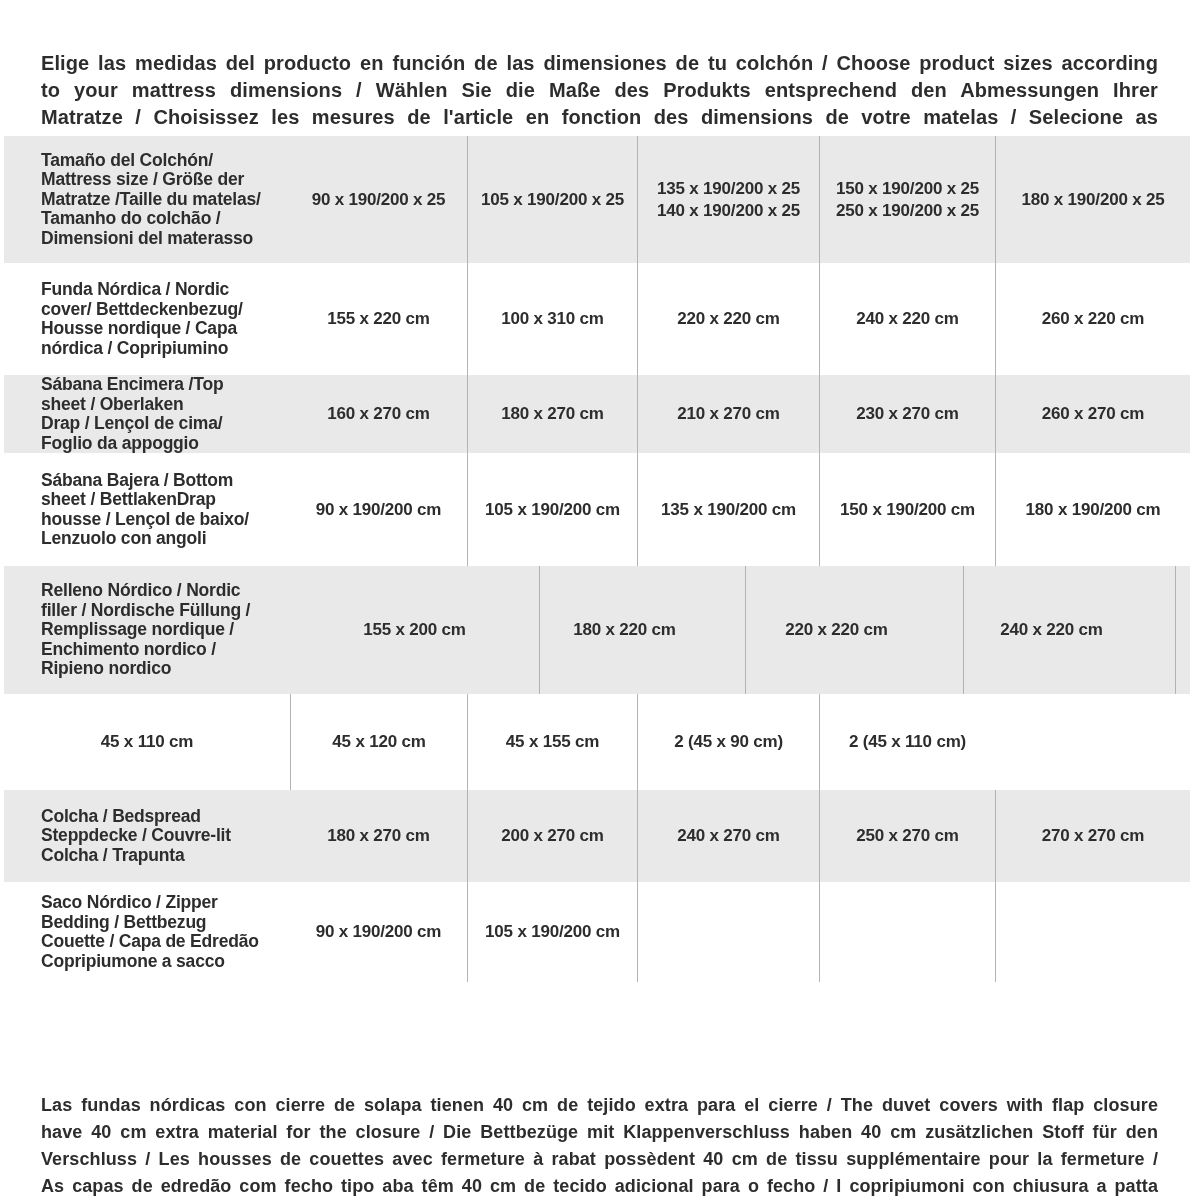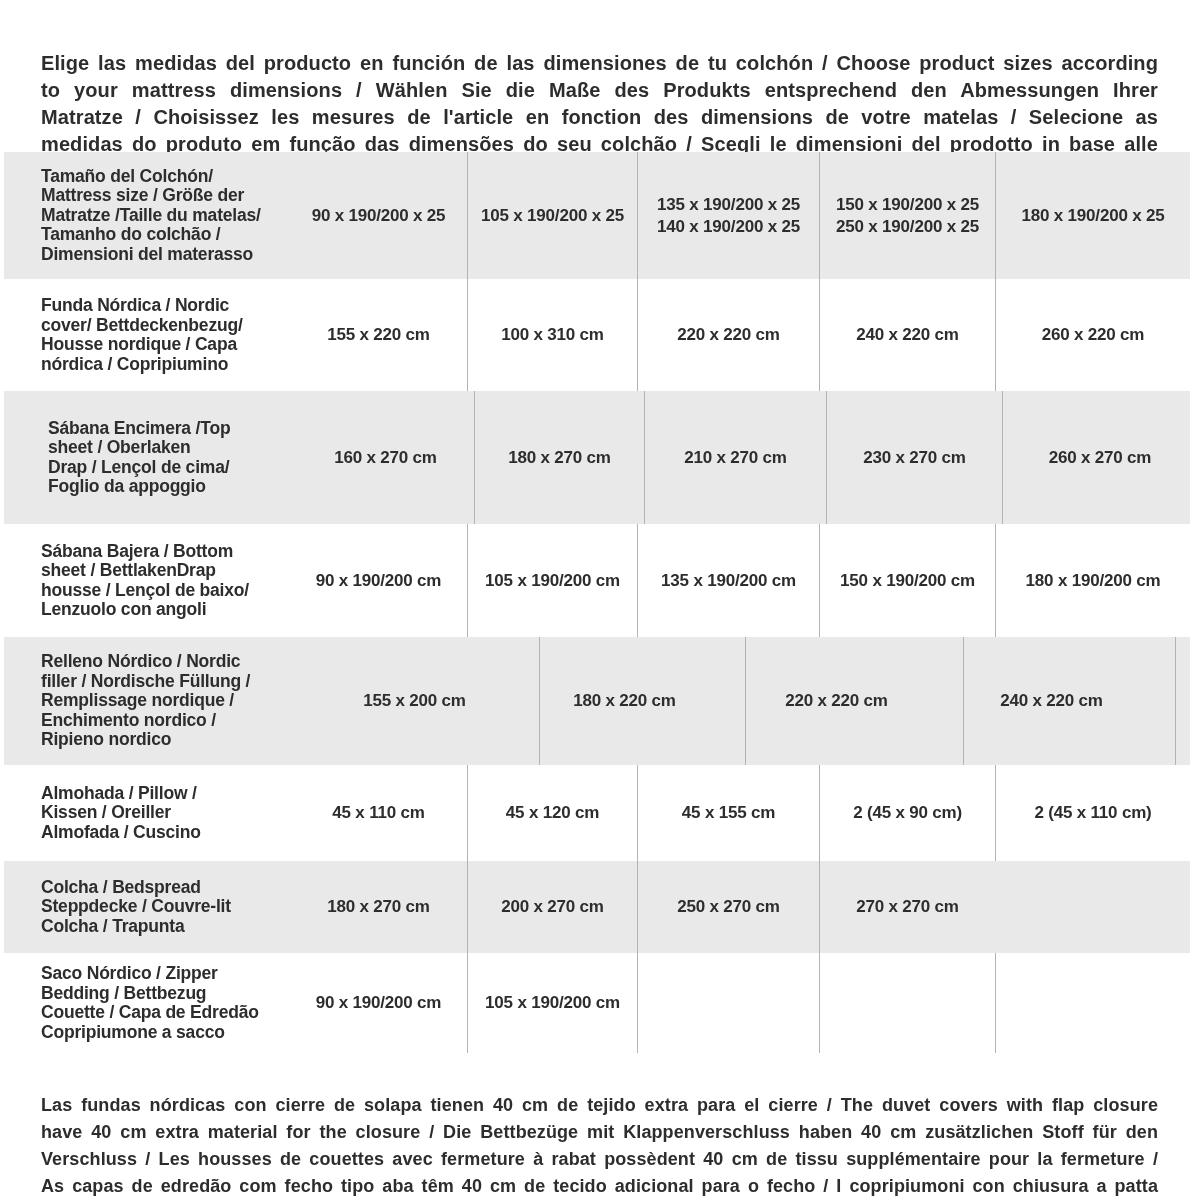--- a/index.html
+++ b/index.html
@@ -24,31 +24,31 @@
     font-weight: bold;
     line-height: 27px;
     text-align: justify;
     letter-spacing: 0.1px;
     word-spacing: 2px;
   }
 
   .size-table {
     position: absolute;
     left: 4px;
-    top: 152px;
+    top: 136px;
     width: 1186px;
   }
   .t-row {
     display: grid;
     grid-template-columns: 286px 177px 170px 182px 176px 195px;
   }
   .t-row.alt { background: #e9e9e9; }
   .t-row.r1 { height: 127px; }
   .t-row.r2 { height: 112px; }
-  .t-row.r3 { height: 133px; padding-left: 7px; }
+  .t-row.r3 { height: 78px; }
   .t-row.r4 { height: 113px; }
   .t-row.r5 { height: 128px; gap: 36px; }
   .t-row.r6 { height: 96px;  }
   .t-row.r7 { height: 92px; }
   .t-row.r8 { height: 100px; }
 
   .cell {
     display: flex;
     align-items: center;
     justify-content: center;
@@ -148,36 +148,34 @@
 Enchimento nordico /
 Ripieno nordico</div>
       <div class="cell">155 x 200 cm</div>
       <div class="cell divided">180 x 220 cm</div>
       <div class="cell divided">220 x 220 cm</div>
       <div class="cell divided">240 x 220 cm</div>
       <div class="cell divided">260 x 220 cm</div>
     </div>
 
     <div class="t-row r6">
-      <div class="cell label">Almohada  / Pillow /
-Kissen / Oreiller
-Almofada / Cuscino</div>
       <div class="cell">45 x 110 cm</div>
       <div class="cell divided">45 x 120 cm</div>
       <div class="cell divided">45 x 155 cm</div>
       <div class="cell divided">2 (45 x 90 cm)</div>
       <div class="cell divided">2 (45 x 110 cm)</div>
     </div>
 
     <div class="t-row alt r7">
       <div class="cell label">Colcha / Bedspread
 Steppdecke / Couvre-lit
 Colcha / Trapunta</div>
       <div class="cell">180 x 270 cm</div>
       <div class="cell divided">200 x 270 cm</div>
+      <div class="cell divided">240 x 270 cm</div>
       <div class="cell divided">250 x 270 cm</div>
       <div class="cell divided">270 x 270 cm</div>
     </div>
 
     <div class="t-row r8">
       <div class="cell label">Saco Nórdico / Zipper
 Bedding / Bettbezug
 Couette  / Capa de Edredão
 Copripiumone a sacco</div>
       <div class="cell">90 x 190/200 cm</div>

